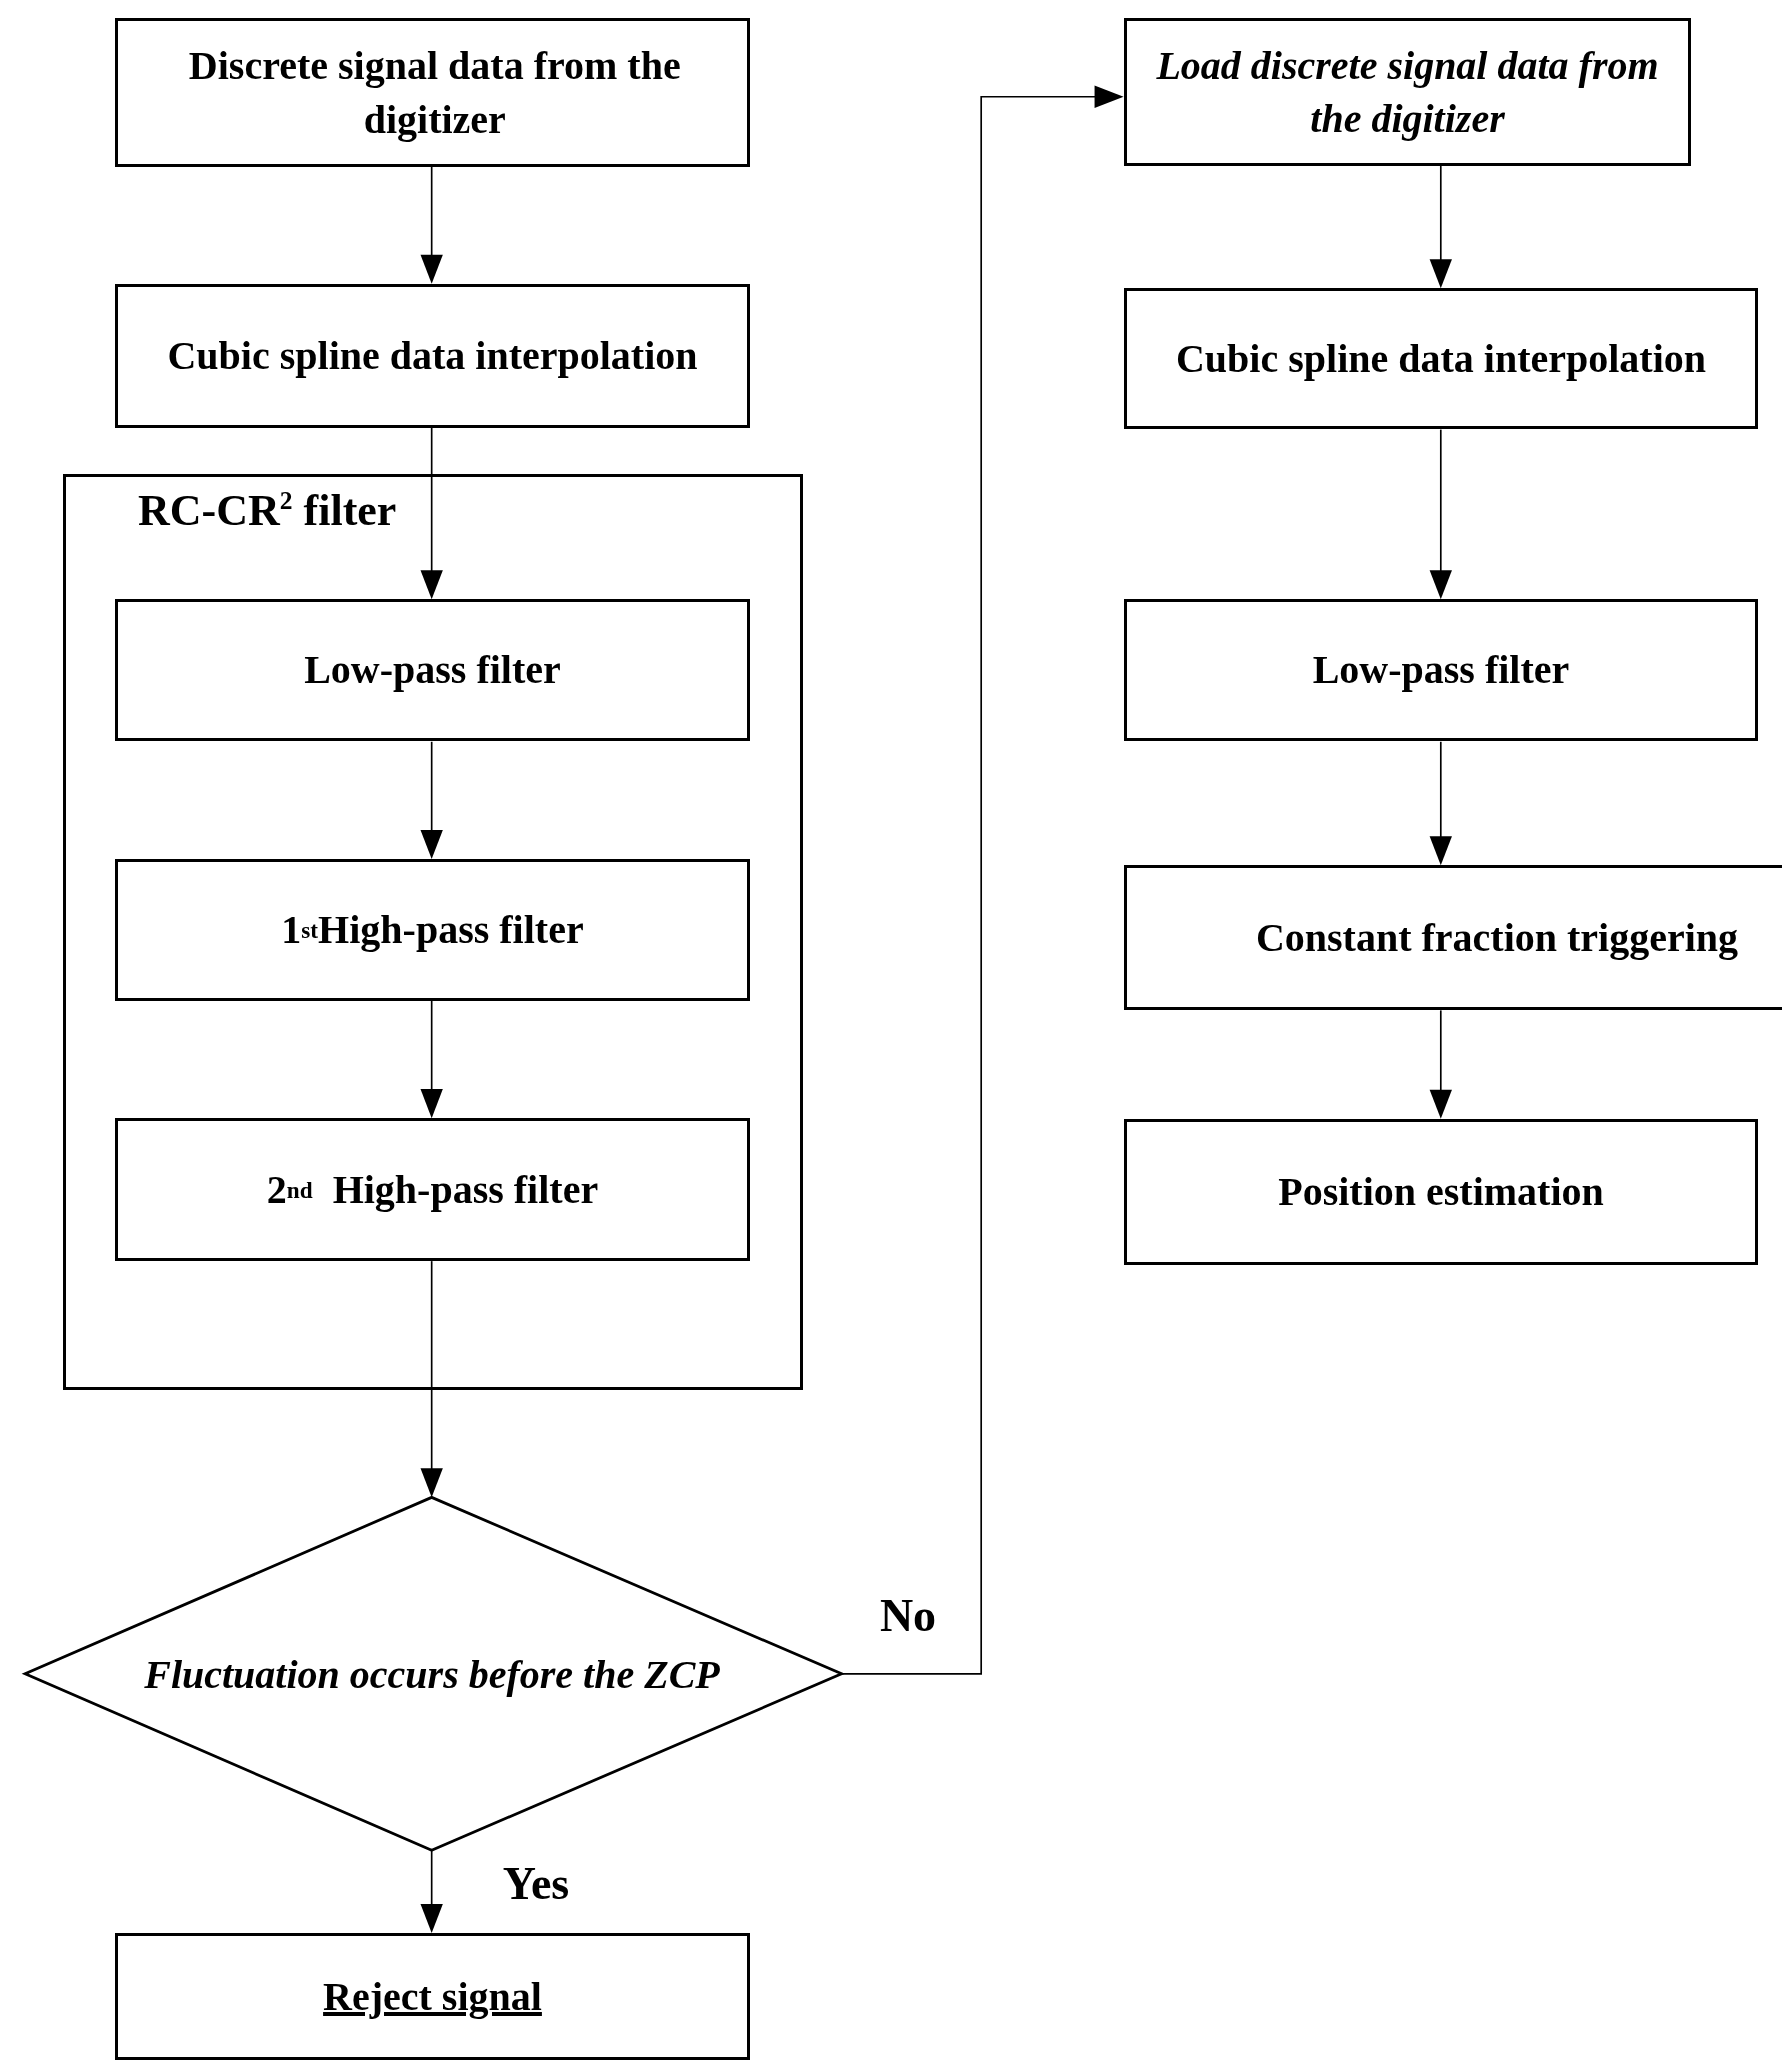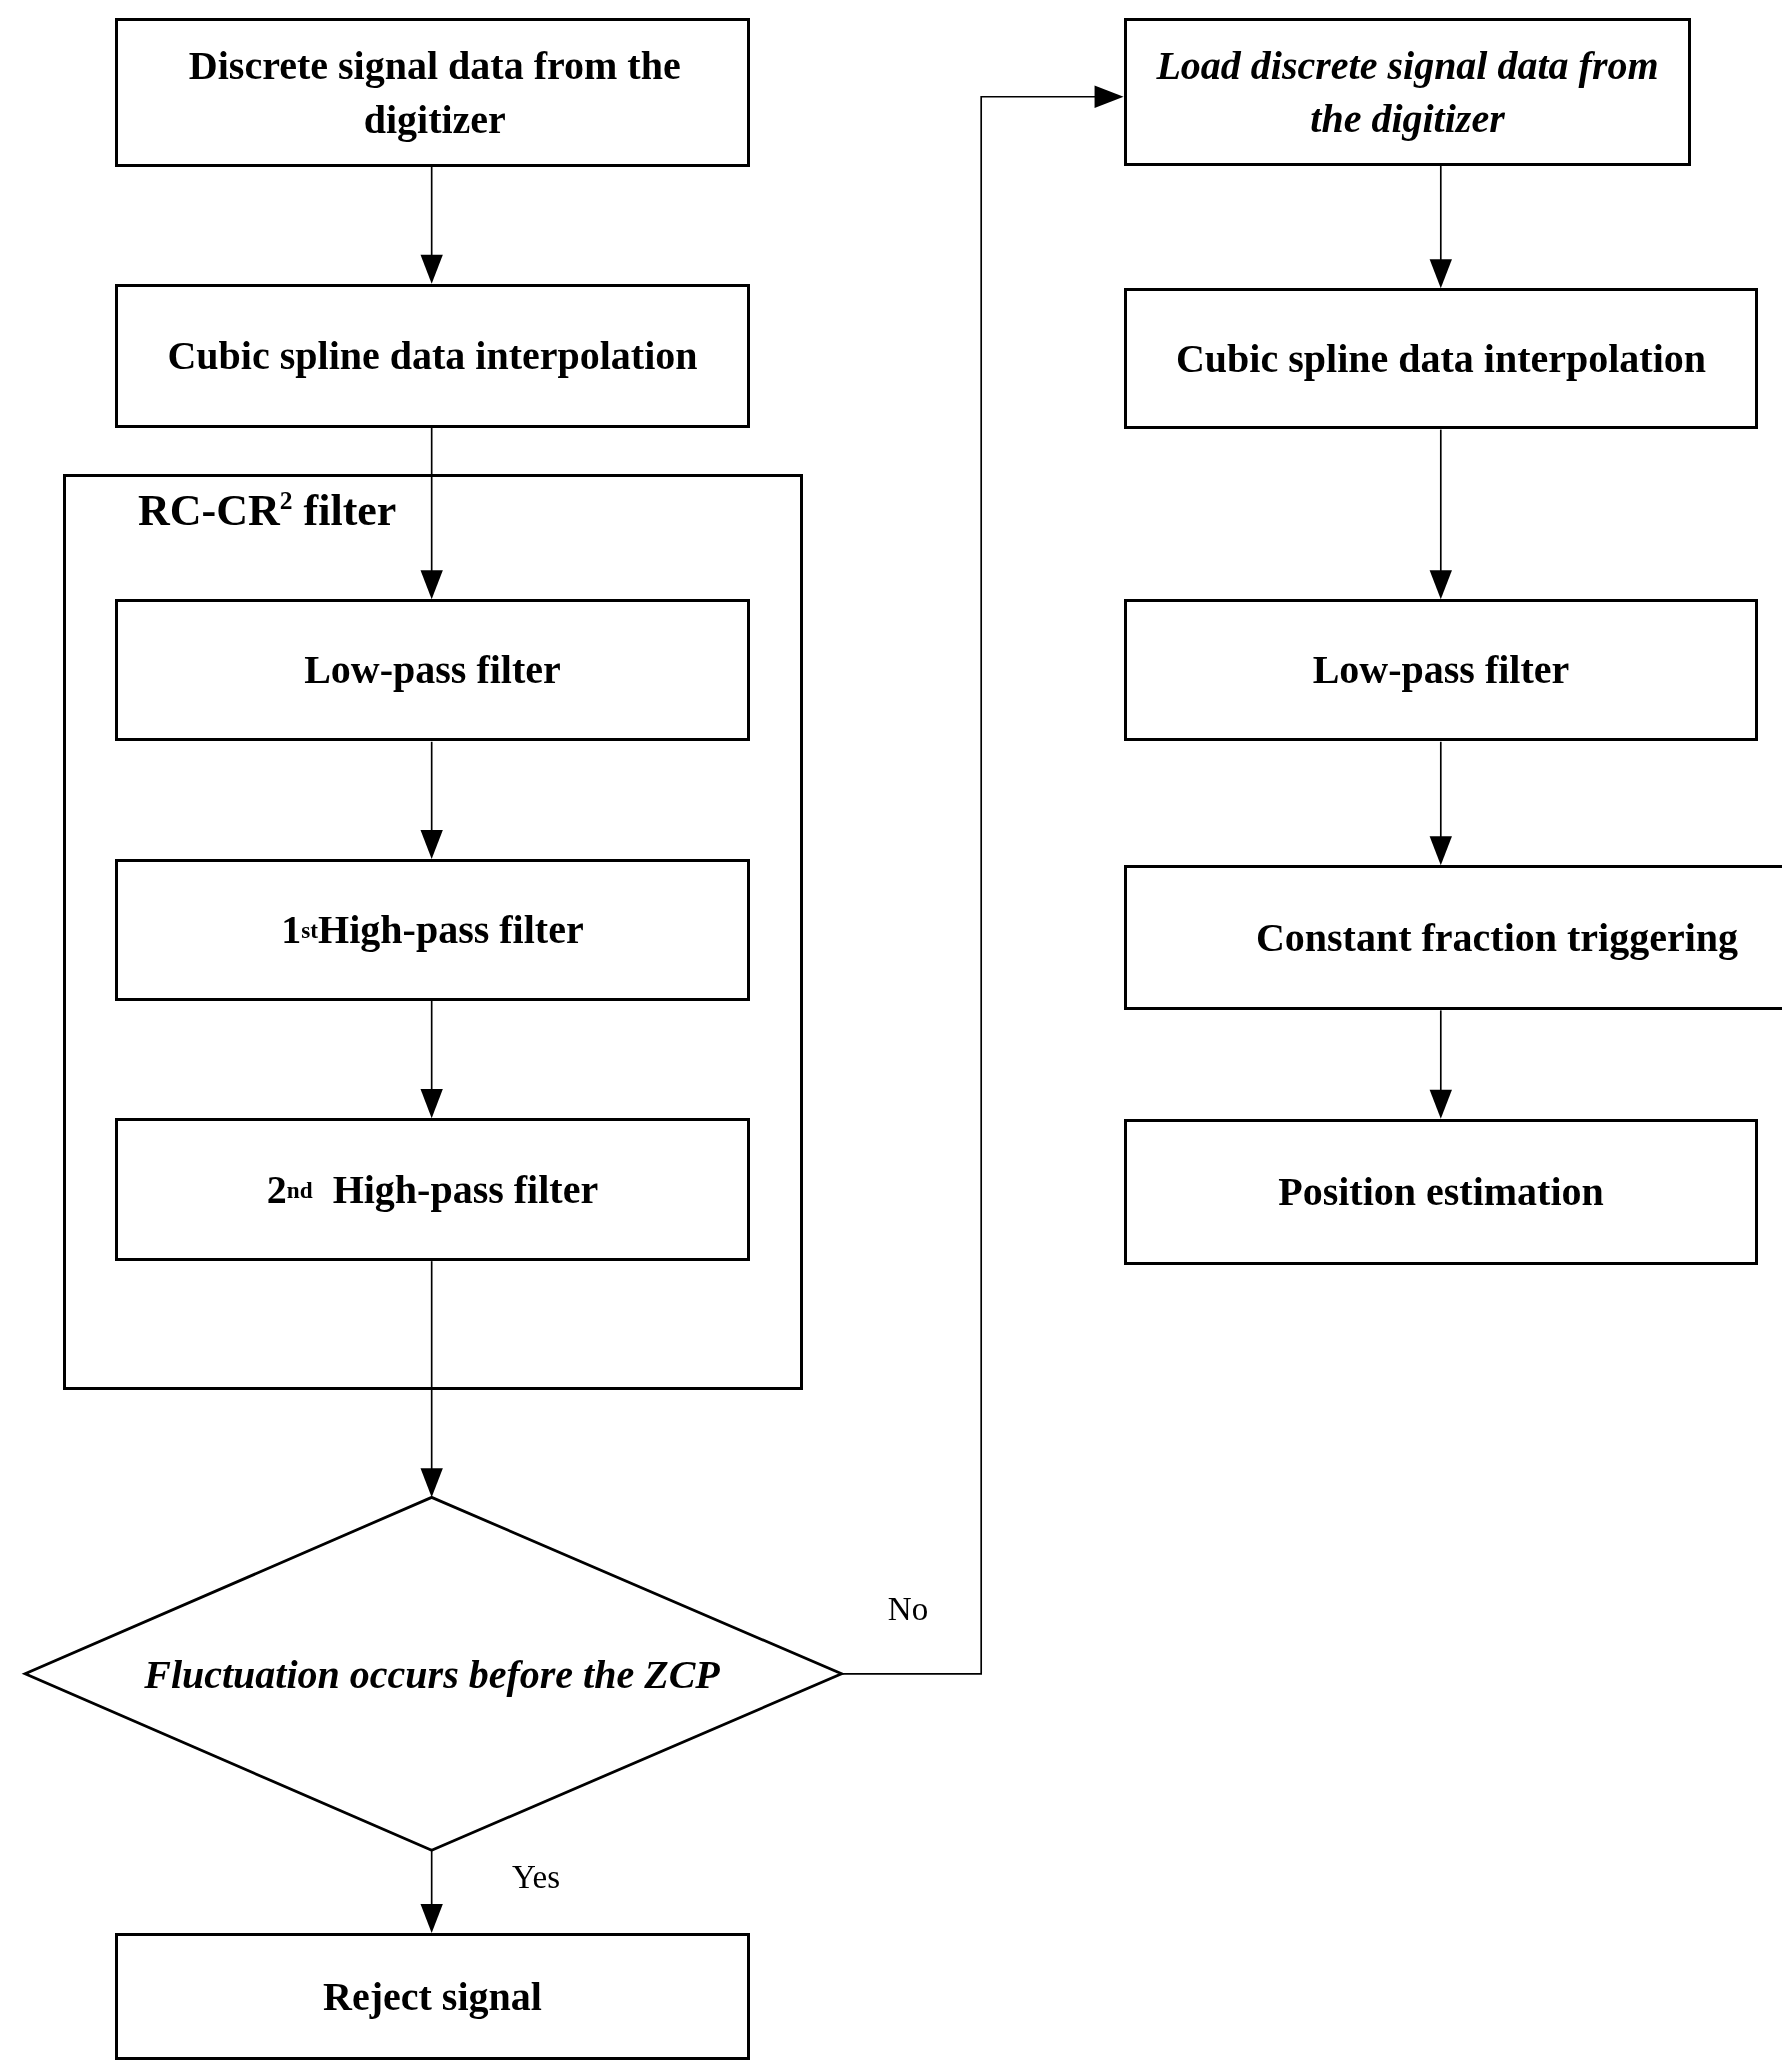--- a/index.html
+++ b/index.html
@@ -66,40 +66,40 @@
     align-items: center;
     justify-content: center;
     text-align: center;
     font-weight: bold;
     font-size: 40px;
     z-index: 4;
     font-style: italic;
   }
   .edge-label {
     position: absolute;
-    font-weight: normal;
-    font-size: 33px;
+    font-weight: bold;
+    font-size: 46px;
     line-height: 1;
     text-align: center;
     z-index: 4;
   }
   .edge-label.yes { left: 480px; top: 1861px; width: 112px; }
   .edge-label.no  { left: 855px; top: 1593px; width: 106px; }
   sup.ord {
     font-size: 0.58em;
     vertical-align: super;
     line-height: 0;
   }
   
   .box-l1 { left: 115px; top: 18px;   width: 635px; height: 149px; padding-left: 9px; }
   .box-l2 { left: 115px; top: 284px;  width: 635px; height: 144px; }
   .box-l3 { left: 115px; top: 599px; width: 635px; height: 142px; }
   .box-l4 { left: 115px; top: 859px; width: 635px; height: 142px; }
   .box-l5 { left: 115px; top: 1118px; width: 635px; height: 143px; }
-  .box-reject { left: 115px; top: 1933px; width: 635px; height: 127px; }
+  .box-reject { left: 115px; top: 1933px; width: 635px; height: 127px; text-decoration: underline; }
   .group  { left: 63px; top: 474px;  width: 740px; height: 916px; }
   
   .box-r1 { left: 1124px; top: 18px;   width: 567px; height: 148px; font-style: italic; }
   .box-r2 { left: 1124px; top: 288px;  width: 634px; height: 141px; }
   .box-r3 { left: 1124px; top: 599px; width: 634px; height: 142px; }
   .box-r4 { left: 1124px; top: 865px; width: 746px; height: 145px; }
   .box-r5 { left: 1124px; top: 1119px; width: 634px; height: 146px; }
 </style>
 </head>
 <body>

